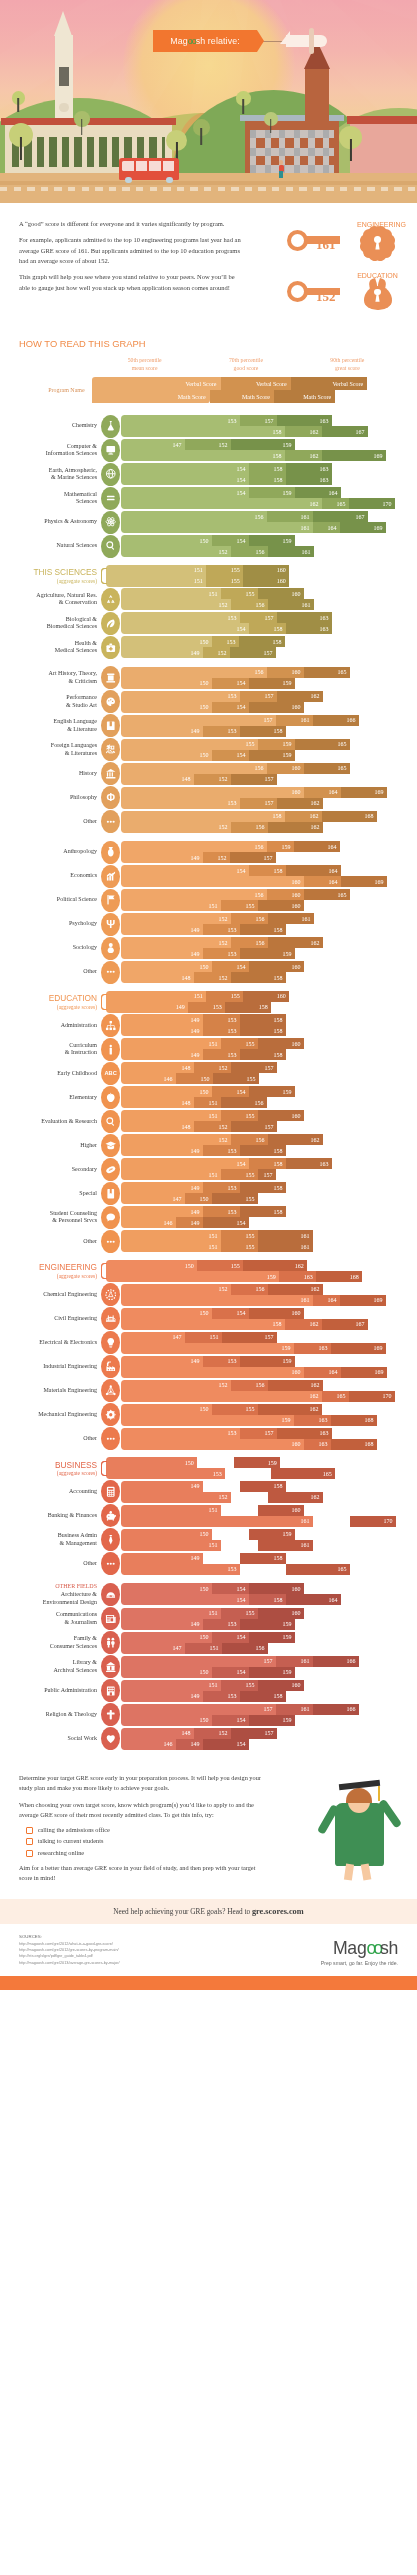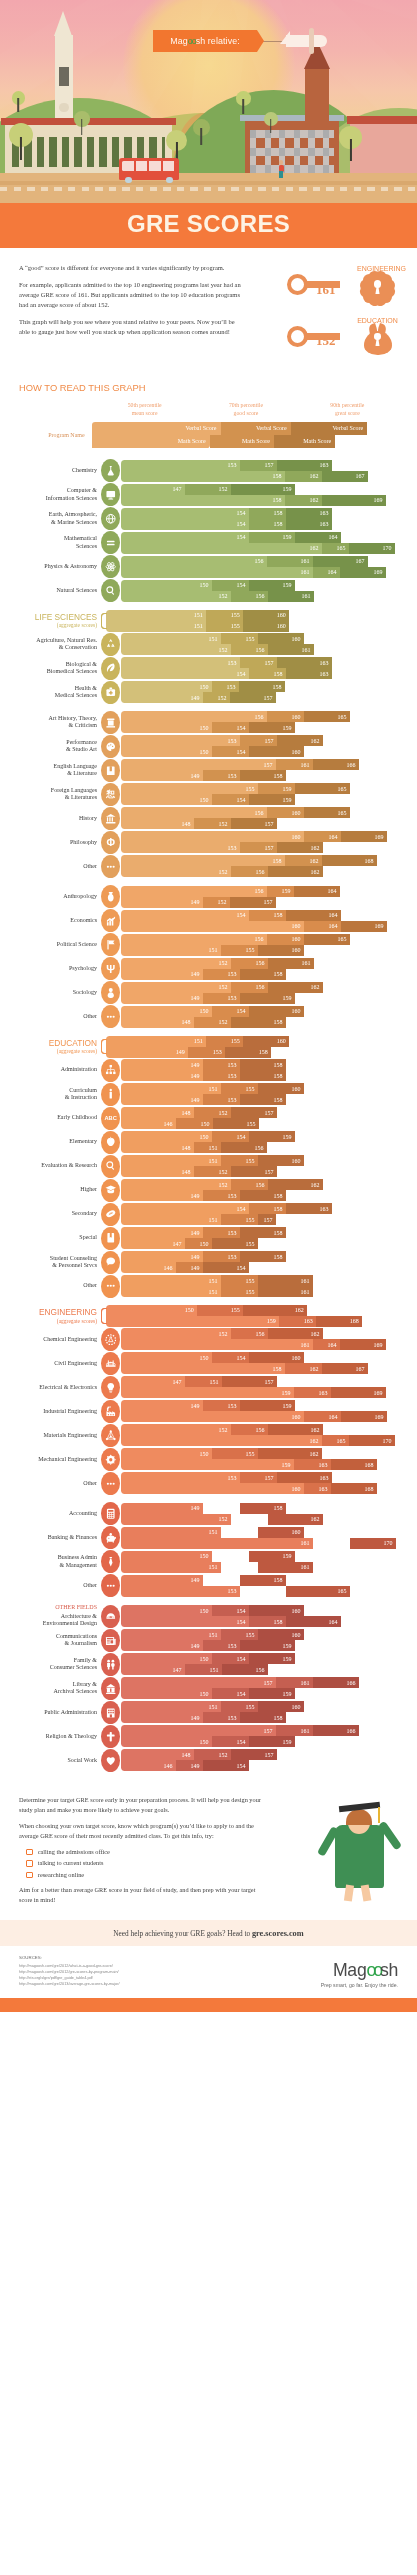--- a/index.html
+++ b/index.html
@@ -275,23 +275,20 @@
         <div class="body"></div>
         <div class="wing"></div>
     </div>
     <div class="banner">
       <span class="banner-txt">
         <span>Mag</span><span class="gg">oo</span><span>sh relative:</span>
       </span>
     </div>
   </div>
 
-  <div class="titlebar">
-    <h1>GRE SCORES</h1>
-  </div>
 
   <div class="intro">
     <div class="intro-left">
       <p>A “good” score is different for everyone and it varies significantly by program.</p>
       <p>For example, applicants admitted to the top 10 engineering programs last year had an average GRE score of 161. But applicants admitted to the top 10 education programs had an average score of about 152.</p>
       <p>This graph will help you see where you stand relative to your peers. Now you’ll be able to gauge just how well you stack up when application season comes around!</p>
     </div>
     <div class="intro-right">
       <div class="keyrow">
         <div class="keyblk">
@@ -501,21 +498,21 @@
               <div class="seg" style="width: 110px; background: rgb(167, 189, 114);">152</div>
               <div class="seg" style="width: 37px; background: rgb(144, 168, 91);">156</div>
               <div class="seg" style="width: 46px; background: rgb(119, 146, 74);">161</div>
             </div>
           </div>
         </div>
       </div>
       <div class="group">
         <div class="rowgrp aggregate">
           <div class="grp-title">
-            <div class="t" style="color:#c9b45c">LIFE SCIENCES</div>
+            <div class="t" style="color:#c9b45c">THIS SCIENCES</div>
             <div class="s" style="color:#c9b45c">(aggregate scores)</div>
           </div>
           <div class="brace" style="color: rgb(201, 180, 92);">
             <span style="position:absolute;left:0;top:3.1px;bottom:3.1px;width:5.2px;border:1px solid #c9b45c;border-right:none;border-radius:3.7px 0 0 3.7px;display:block;"></span>
           </div>
           <div class="bars">
             <div class="brow v">
               <div class="seg" style="width: 100px; background: rgb(211, 192, 121);">151</div>
               <div class="seg" style="width: 37px; background: rgb(191, 168, 88);">155</div>
               <div class="seg" style="width: 46px; background: rgb(160, 142, 69);">160</div>
@@ -1376,20 +1373,41 @@
             </div>
             <div class="brow m">
               <div class="seg" style="width: 183px; background: rgb(239, 139, 95);">160</div>
               <div class="seg" style="width: 27px; background: rgb(217, 113, 74);">163</div>
               <div class="seg" style="width: 46px; background: rgb(194, 96, 60);">168</div>
             </div>
           </div>
         </div>
       </div>
       <div class="group">
+        <div class="rowgrp aggregate">
+          <div class="grp-title">
+            <div class="t" style="color:#e2674a">BUSINESS</div>
+            <div class="s" style="color:#e2674a">(aggregate scores)</div>
+          </div>
+          <div class="brace" style="color: rgb(226, 103, 74);">
+            <span style="position:absolute;left:0;top:3.1px;bottom:3.1px;width:5.2px;border:1px solid #e2674a;border-right:none;border-radius:3.7px 0 0 3.7px;display:block;"></span>
+          </div>
+          <div class="bars">
+            <div class="brow v">
+              <div class="seg" style="width: 91px; background: rgb(232, 126, 92);">150</div>
+              <div class="seg" style="width: 37px;">154</div>
+              <div class="seg" style="width: 46px; background: rgb(190, 89, 64);">159</div>
+            </div>
+            <div class="brow m">
+              <div class="seg" style="width: 119px; background: rgb(232, 126, 92);">153</div>
+              <div class="seg" style="width: 46px;">158</div>
+              <div class="seg" style="width: 64px; background: rgb(190, 89, 64);">165</div>
+            </div>
+          </div>
+        </div>
         <div class="rowgrp">
           <div class="rname">
             <div>Accounting</div>
           </div>
           <div class="ic" style="background: rgb(226, 103, 74);">
             <svg width="11.5" height="11.5" viewBox="0 0 24 24" fill="#fff">
               <rect x="4" y="1.5" width="16" height="21" rx="2.5"></rect>
               <rect x="6.5" y="4" width="11" height="4" rx=".8" fill="#e2674a"></rect>
               <g fill="#e2674a">
                 <rect x="6.5" y="10" width="2.8" height="2.6"></rect>

